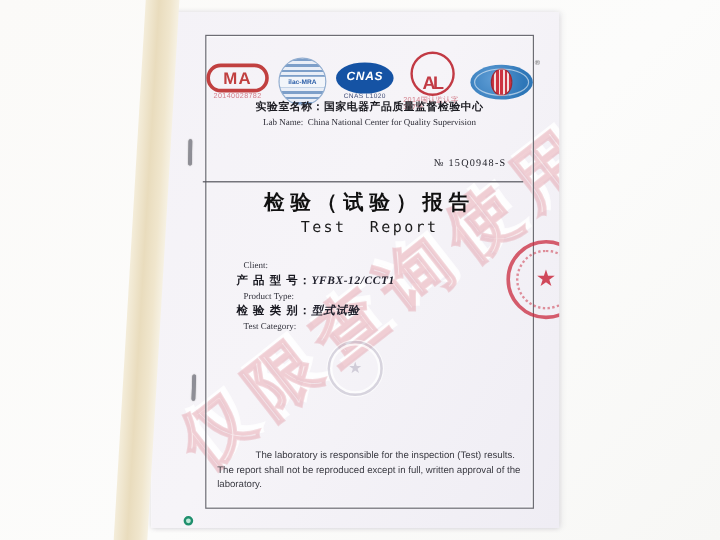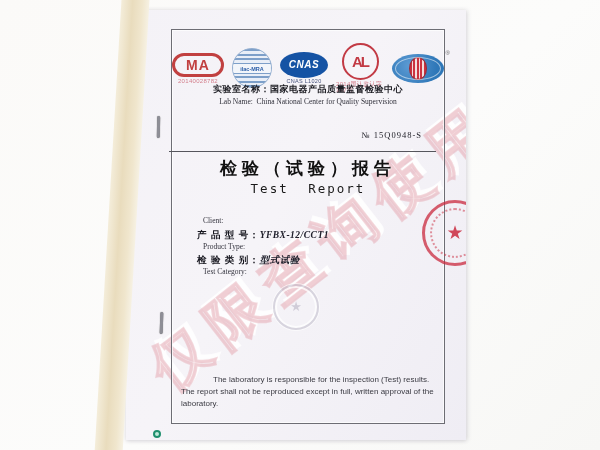--- a/index.html
+++ b/index.html
@@ -36,21 +36,21 @@
   .cma-pill{width:52px;height:24px;border:3px solid #c14040;border-radius:13px;display:flex;align-items:center;justify-content:center;box-sizing:border-box;}
   .cma-pill span{color:#c14040;font-weight:bold;font-size:14px;letter-spacing:1px;font-family:"Liberation Sans",sans-serif;}
   .logo-code{font-size:6px;color:#d4808d;letter-spacing:.3px;line-height:1;}
   .mra-circle{width:40px;height:40px;border-radius:50%;border:1px solid #93aed0;box-sizing:border-box;
     background:repeating-linear-gradient(0deg,#7d9fc9 0 2px,#e9eef7 2px 4.5px);position:relative;overflow:hidden;}
   .mra-band{position:absolute;left:0;right:0;top:15px;height:9px;background:#f2f5fa;display:flex;align-items:center;justify-content:center;
     font-size:5.5px;font-weight:bold;color:#2b5ea8;}
   .cnas-oval{width:48px;height:26px;border-radius:50%;background:#1553a4;display:flex;align-items:center;justify-content:center;}
   .cnas-oval span{color:#fff;font-style:italic;font-weight:bold;font-size:10px;letter-spacing:.5px;}
   .cnas-code{font-size:5.5px;color:#44507a;line-height:1;}
-  .al-circle{width:37px;height:37px;border-radius:50%;border:2.5px solid #c23a44;box-sizing:border-box;display:flex;align-items:center;justify-content:center;}
+  .al-circle{width:37px;height:37px;border-radius:50%;border:2.5px solid #c23a44;box-sizing:border-box;display:flex;align-items:flex-end;justify-content:center;}
   .al-circle span{color:#c23a44;font-weight:bold;font-size:15px;letter-spacing:-2px;}
   .globe{position:relative;width:52px;height:29px;border-radius:50%;
     background:radial-gradient(circle at 35% 40%,#5e9cd4,#2e77b8 70%);overflow:visible;}
   .globe::before{content:"";position:absolute;left:17px;top:3px;width:18px;height:23px;border-radius:50%;
     background:repeating-linear-gradient(90deg,#cc3340 0 2px,#f3dede 2px 3.5px);border:1px solid #9c2833;box-sizing:border-box;}
   .globe::after{content:"";position:absolute;inset:3px;border-radius:50%;border:1px solid rgba(255,255,255,.55);}
   .globe-r{position:absolute;right:-6px;top:-4px;font-size:6px;color:#666;}
   
   .labblock{position:absolute;top:53px;left:0;right:0;text-align:center;}
   .lab-cn{font-size:9px;font-weight:bold;color:#1c1c22;letter-spacing:.5px;font-family:"Liberation Serif",serif;}

